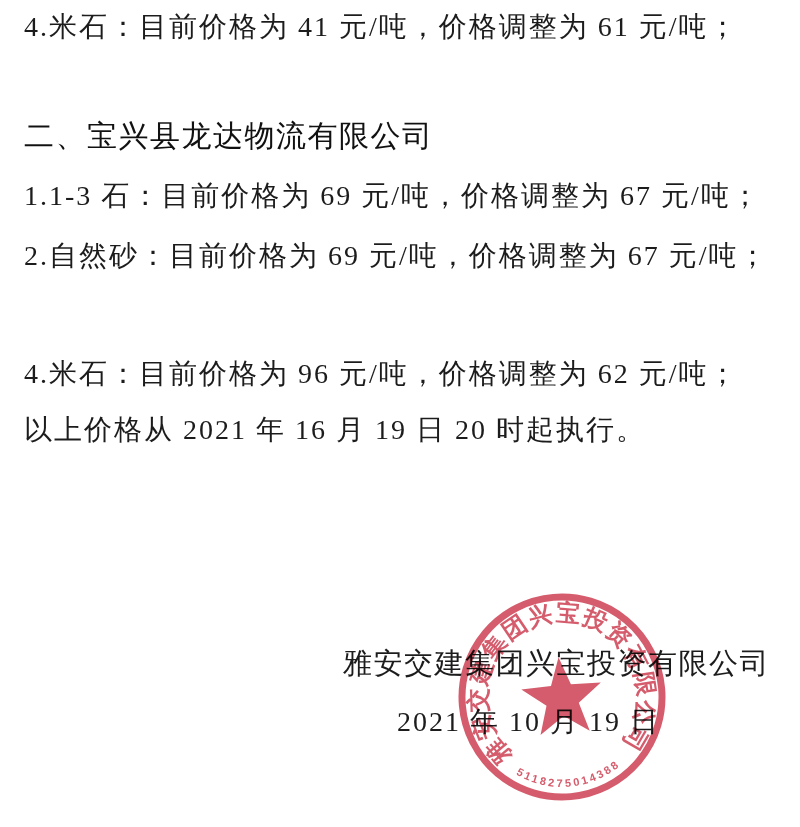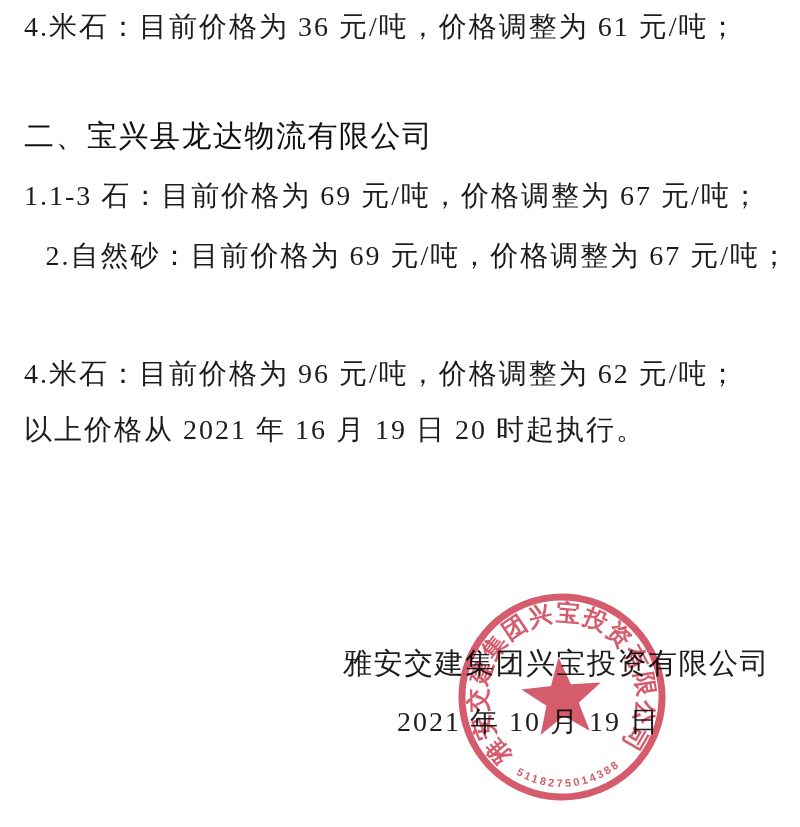--- a/index.html
+++ b/index.html
@@ -28,21 +28,21 @@
     font-size: 30px;
     font-weight: 400;
     letter-spacing: 1.5px;
     font-family: "Liberation Sans", "DejaVu Sans", sans-serif;
     color: #111111;
     white-space: nowrap;
   }
   .line-prev-item4   { top: 8px; }
   .line-heading      { top: 116px; }
   .line-item1        { top: 177px; }
-  .line-item2        { top: 237px; text-align: right; }
+  .line-item2        { top: 237px; }
   .line-item3        { top: 297px; }
   .line-item4        { top: 355px; }
   .line-effective    { top: 411px; }
   .sig-company {
     position: absolute;
     left: 343px;
     top: 644px;
     font-size: 29px;
     letter-spacing: 1.5px;
     white-space: nowrap;
@@ -74,21 +74,21 @@
     fill: #cf4557;
   }
   .seal .ring-text { font-size: 24px; letter-spacing: 1.5px; }
   .seal .serial    { font-size: 11px; letter-spacing: 2.6px; font-family: "Liberation Sans", "DejaVu Sans", sans-serif; }
 </style>
 </head>
 <body>
 
 <div class="page">
 
-  <p class="body-line line-prev-item4">4.米石：目前价格为 36 元/吨，价格调整为 61 元/吨；</p>
+  <p class="body-line line-prev-item4">4.米石：目前价格为 41 元/吨，价格调整为 61 元/吨；</p>
 
   <h2 class="section-heading line-heading">二、宝兴县龙达物流有限公司</h2>
 
   <p class="body-line line-item1">1.1-3 石：目前价格为 69 元/吨，价格调整为 67 元/吨；</p>
 
   <p class="body-line line-item2">2.自然砂：目前价格为 69 元/吨，价格调整为 67 元/吨；</p>
 
 
   <p class="body-line line-item4">4.米石：目前价格为 96 元/吨，价格调整为 62 元/吨；</p>
 

